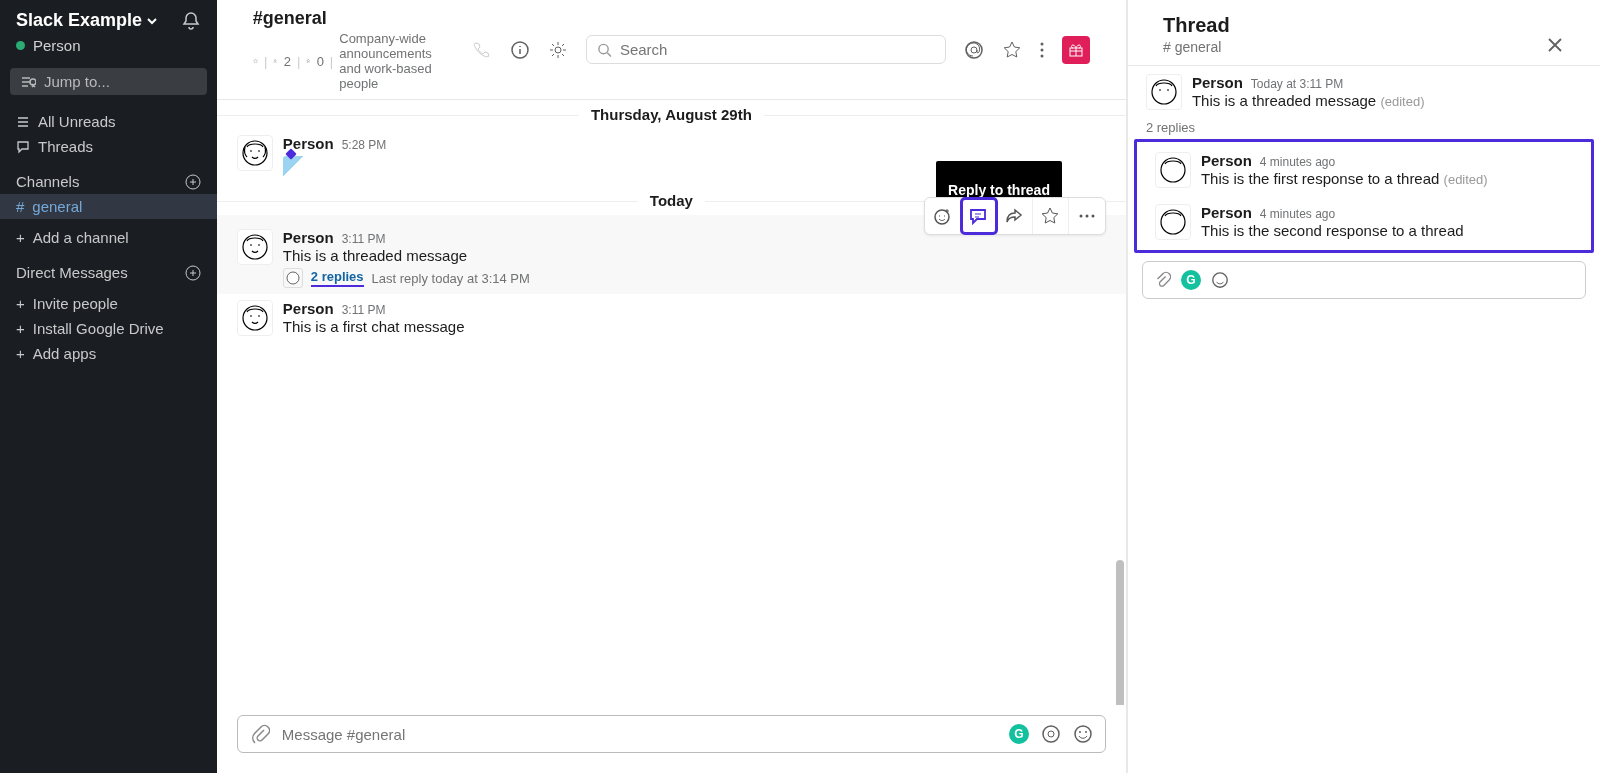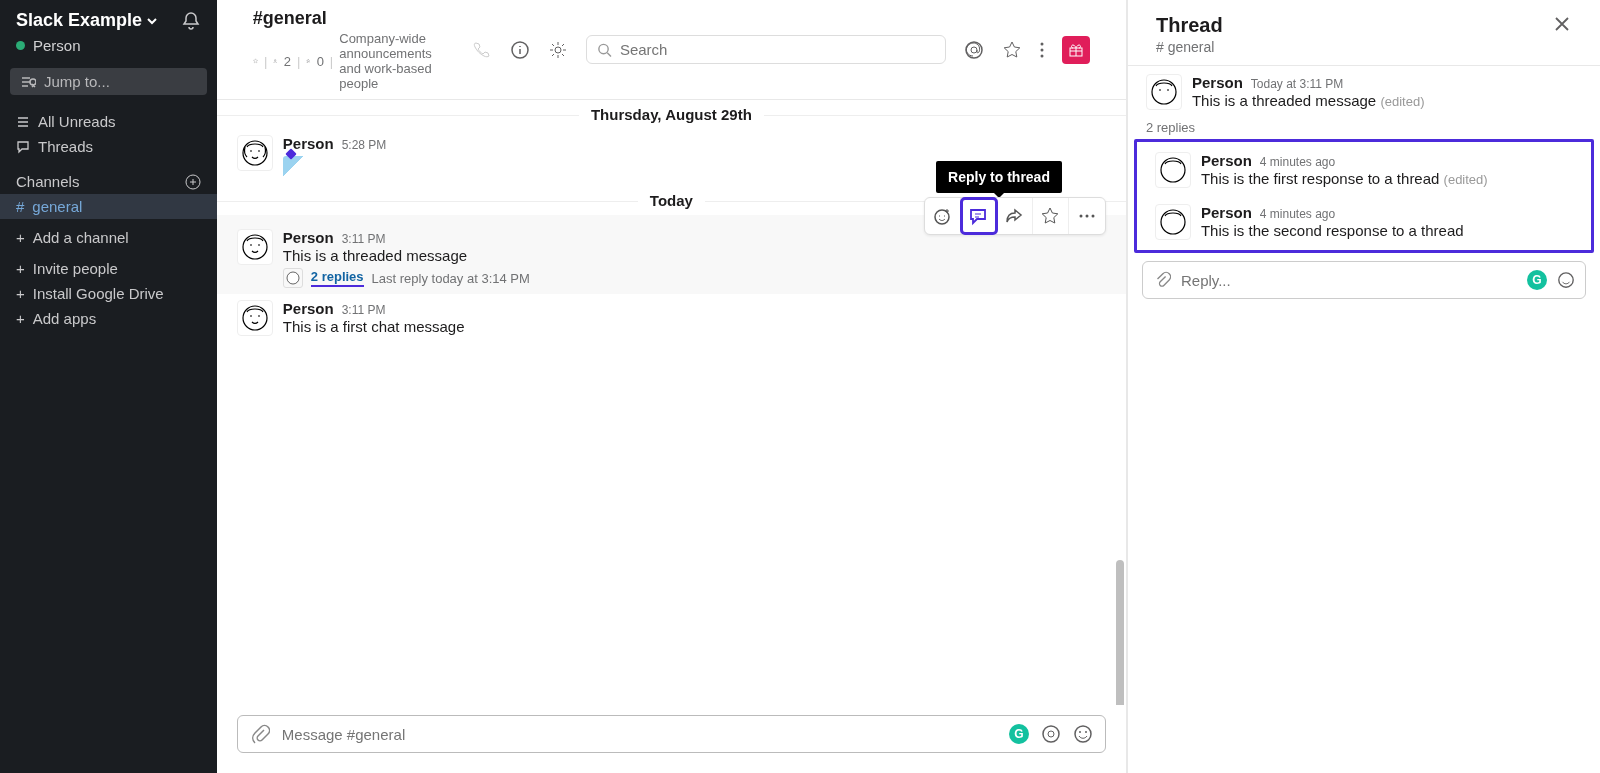--- a/index.html
+++ b/index.html
@@ -40,26 +40,26 @@
 .mbody{font-size:15px;margin-top:1px}
 .edited{color:#999;font-size:13px}
 .thread-link{display:flex;align-items:center;gap:8px;margin-top:4px;font-size:13px}
 .thread-link .rc{color:#1264a3;font-weight:600;border-bottom:2px solid #4c2bdb;padding-bottom:1px}
 .thread-link .lr{color:#717274}
 .mini-av{width:20px;height:20px;border-radius:3px;border:1px solid #ddd;display:flex;align-items:center;justify-content:center;font-size:14px}
 .actions{position:absolute;right:20px;top:-18px;background:#fff;border:1px solid #ddd;border-radius:6px;display:flex;box-shadow:0 1px 3px rgba(0,0,0,.08)}
 .actions .ab{width:36px;height:36px;display:flex;align-items:center;justify-content:center;cursor:pointer;color:#555;border-right:1px solid #eee}
 .actions .ab:last-child{border-right:none}
 .actions .ab.sel{outline:3px solid #4c2bdb;outline-offset:-2px;border-radius:4px;color:#4c2bdb}
-.tooltip{position:absolute;right:64px;top:-54px;background:#000;color:#fff;padding:8px 12px;border-radius:2px;font-weight:700;font-size:14px}
+.tooltip{position:absolute;right:64px;top:-54px;background:#000;color:#fff;padding:21px 12px;border-radius:2px;font-weight:700;font-size:14px}
 .tooltip::after{content:"";position:absolute;bottom:-5px;left:50%;margin-left:-5px;border:5px solid transparent;border-top-color:#000;border-bottom:none}
 .composer{margin:10px 20px 20px;border:1px solid #bbb;border-radius:6px;display:flex;align-items:center;padding:8px 12px;gap:12px}
 .composer input{flex:1;border:none;outline:none;font-size:15px}
 .thread-panel{width:480px;display:flex;flex-direction:column;border-left:1px solid #e8e8e8}
-.tp-head{padding:14px 28px 10px;border-bottom:1px solid #e8e8e8;display:flex;justify-content:space-between;align-items:flex-start}
+.tp-head{padding:14px 35px 10px;border-bottom:1px solid #e8e8e8;display:flex;justify-content:space-between;align-items:flex-end}
 .tp-title{font-weight:900;font-size:20px}
 .tp-sub{color:#717274;font-size:14px;margin-top:2px}
 .tp-body{flex:1;overflow-y:auto}
 .tp-msg{display:flex;gap:10px;padding:8px 18px}
 .replies-count{padding:2px 18px;color:#717274;font-size:13px}
 .hl-box{border:3px solid #4c2bdb;margin:2px 6px 4px;border-radius:2px;padding:2px 0}
 .tp-composer{margin:8px 14px;border:1px solid #ccc;border-radius:6px;display:flex;align-items:center;padding:8px 10px;gap:10px}
 .tp-composer input{flex:1;border:none;outline:none;font-size:15px}
 .g-badge{width:20px;height:20px;border-radius:50%;background:#13c19f;color:#fff;display:flex;align-items:center;justify-content:center;font-size:12px;font-weight:700}
 .scrollbar{position:absolute;right:2px;top:460px;width:8px;height:180px;background:#bfbfbf;border-radius:4px}
@@ -122,20 +122,29 @@
         </span>
   </div>
   <div class="sb-row active">
    <span>#</span>
    <span>general</span>
   </div>
   <div class="sb-row mt">
    <span>+</span>
    <span>Add a channel</span>
   </div>
+  <div class="sb-section">
+   <span>Direct Messages</span>
+   <span class="plus-ic">
+          <svg width="16" height="16" viewBox="0 0 16 16">
+            <circle cx="8" cy="8" r="7" stroke="#c9c9cb" fill="none"></circle>
+            <path d="M8 5v6M5 8h6" stroke="#c9c9cb"></path>
+          </svg>
+        </span>
+  </div>
   <div class="sb-row mt">
    <span>+</span>
    <span>Invite people</span>
   </div>
   <div class="sb-row">
    <span>+</span>
    <span>Install Google Drive</span>
   </div>
   <div class="sb-row">
    <span>+</span>
@@ -376,21 +385,20 @@
                 <span class="mtime">4 minutes ago</span>
               </div>
       <div class="mbody">This is the second response to a thread</div>
      </div>
     </div>
    </div>
    <div class="tp-composer">
     <svg width="18" height="18" viewBox="0 0 20 20" class="ic">
             <path d="M14 6l-6 6c-1 1-1 3 0 4s3 1 4 0l6-6c2-2 2-5 0-7s-5-2-7 0l-6 6" stroke="#888" fill="none" stroke-width="1.5"></path>
           </svg>
-    <input placeholder="Reply..." style="">
     <div class="g-badge">G</div>
     <svg width="18" height="18" viewBox="0 0 20 20" class="ic">
             <circle cx="10" cy="10" r="8" stroke="#616061" fill="none" stroke-width="1.5"></circle>
             <path d="M6 12c2 3 6 3 8 0" stroke="#616061" fill="none"></path>
           </svg>
    </div>
   </div>
  </div>
 </div>
 

